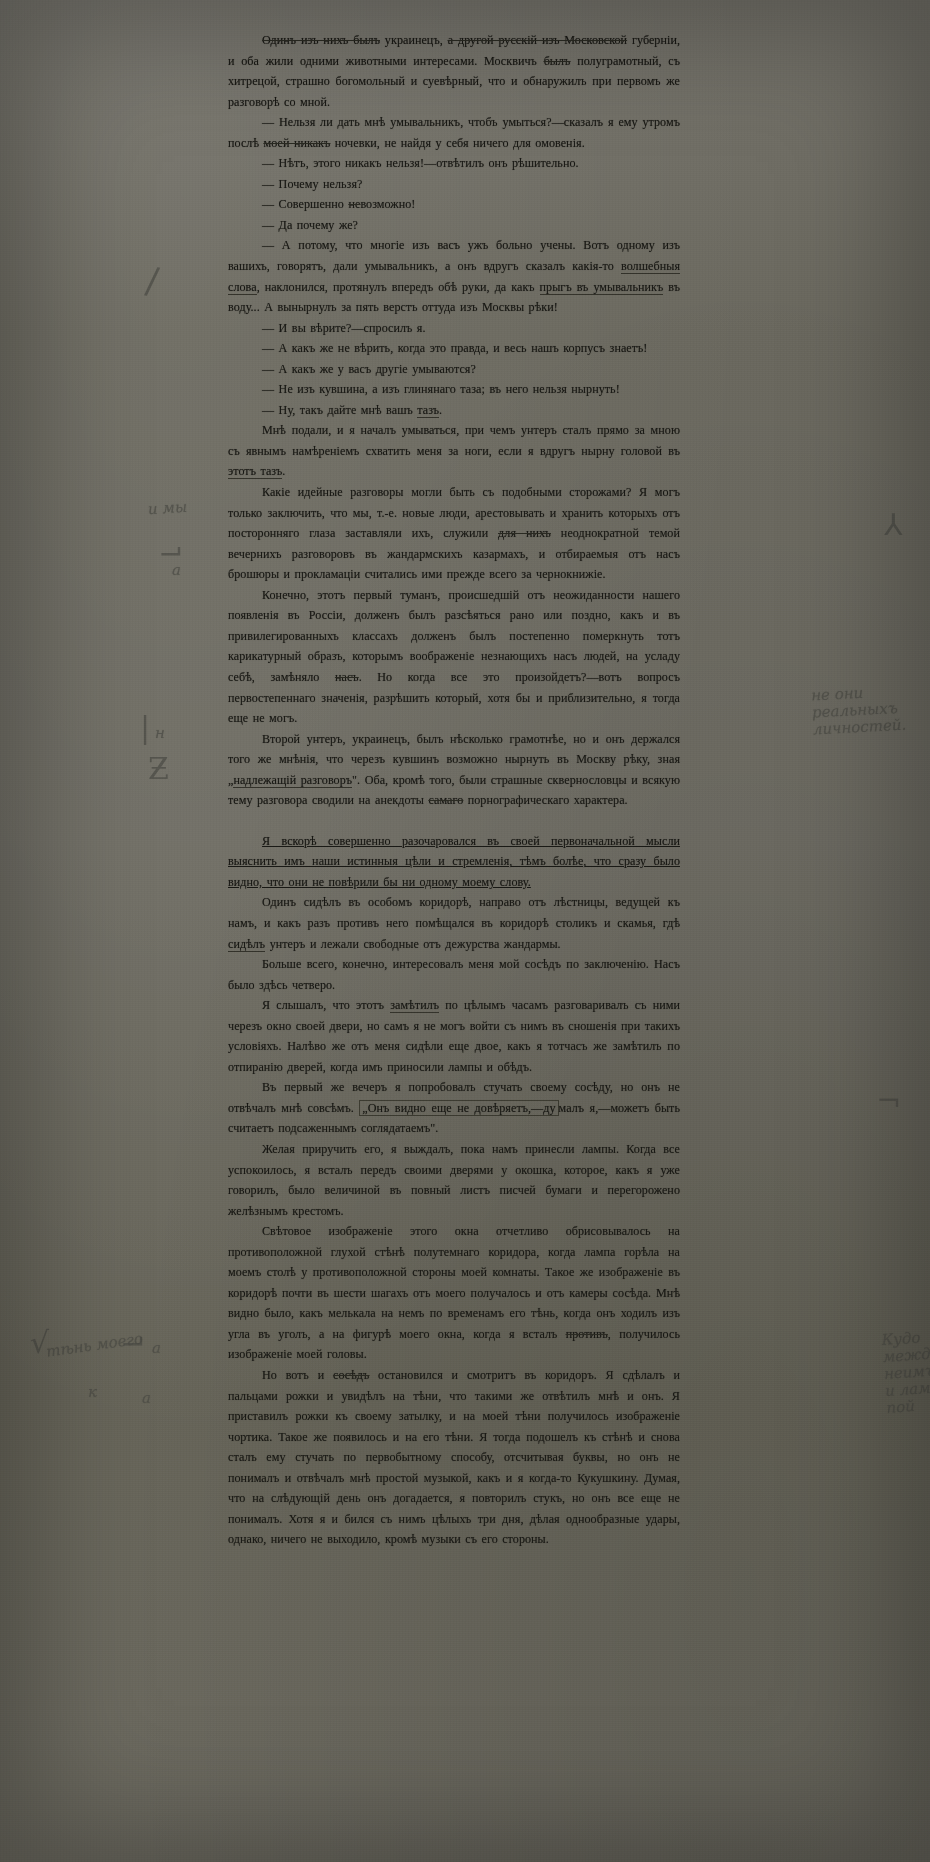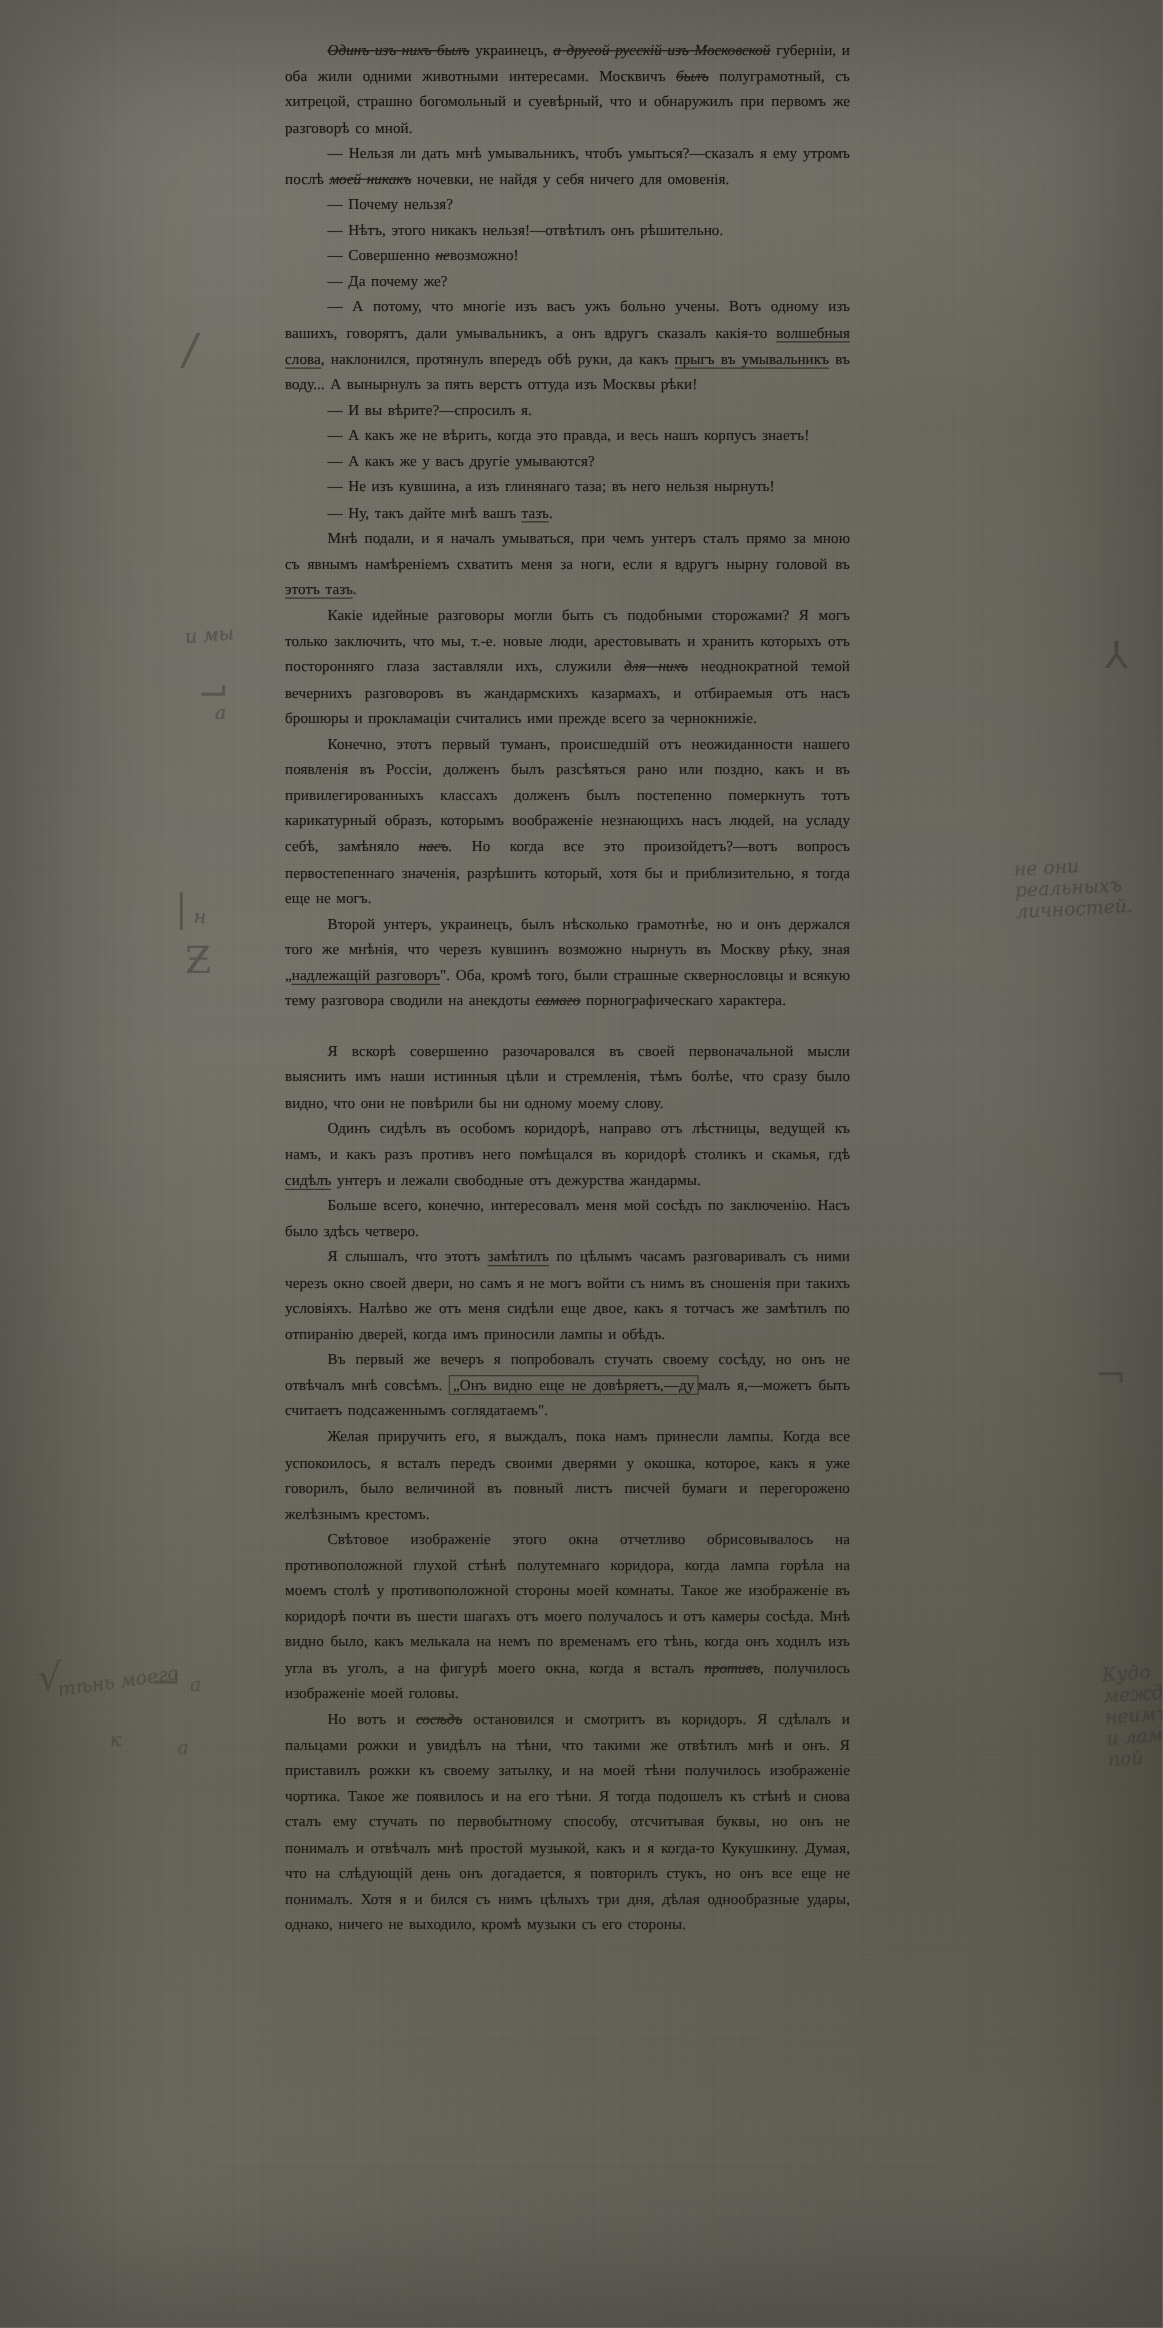--- a/index.html
+++ b/index.html
@@ -46,27 +46,26 @@
     text-justify: inter-word;
     letter-spacing: 0.05px;
     font-family: "Liberation Serif", serif;
     text-shadow: 0 0 0.7px rgba(30,28,22,0.55);
   }
   #typed p {
     margin: 0;
     text-indent: 34px;
     word-spacing: 1.4px;
   }
-  #typed p.gap { margin-top: 20px; }
+  #typed p.gap { margin-top: 20px; text-decoration: underline; }
 
   
   .strike {
     text-decoration: line-through;
     text-decoration-color: #2a2a22;
-    font-style: italic;
   }
   .boxed {
     border: 1px solid #3b3a30;
     padding: 0 2px;
   }
   .ul { border-bottom: 1px solid #33322a; }
 
   
   .hand {
     position: absolute;
@@ -91,22 +90,22 @@
   .mark.thin { font-size: 30px; }
 </style>
 </head>
 <body>
 
 <div id="page">
 
   <div id="typed">
     <p><span class="strike">Одинъ изъ нихъ былъ</span> украинецъ, <span class="strike">а другой русскій изъ Московской</span> губерніи, и оба жили одними животными интересами. Москвичъ <span class="strike">былъ</span> полуграмотный, съ хитрецой, страшно богомольный и суевѣрный, что и обнаружилъ при первомъ же разговорѣ со мной.</p>
     <p>— Нельзя ли дать мнѣ умывальникъ, чтобъ умыться?—сказалъ я ему утромъ послѣ <span class="strike">моей никакъ</span> ночевки, не найдя у себя ничего для омовенія.</p>
+    <p>— Нѣтъ, этого никакъ нельзя!—отвѣтилъ онъ рѣшительно.</p>
     <p>— Почему нельзя?</p>
-    <p>— Нѣтъ, этого никакъ нельзя!—отвѣтилъ онъ рѣшительно.</p>
     <p>— Совершенно <span class="strike">не</span>возможно!</p>
     <p>— Да почему же?</p>
     <p>— А потому, что многіе изъ васъ ужъ больно учены. Вотъ одному изъ вашихъ, говорятъ, дали умывальникъ, а онъ вдругъ сказалъ какія-то <span class="ul">волшебныя слова</span>, наклонился, протянулъ впередъ обѣ руки, да какъ <span class="ul">прыгъ въ умывальникъ</span> въ воду... А вынырнулъ за пять верстъ оттуда изъ Москвы рѣки!</p>
     <p>— И вы вѣрите?—спросилъ я.</p>
     <p>— А какъ же не вѣрить, когда это правда, и весь нашъ корпусъ знаетъ!</p>
     <p>— А какъ же у васъ другіе умываются?</p>
     <p>— Не изъ кувшина, а изъ глинянаго таза; въ него нельзя нырнуть!</p>
     <p>— Ну, такъ дайте мнѣ вашъ <span class="ul">тазъ</span>.</p>
     <p>Мнѣ подали, и я началъ умываться, при чемъ унтеръ сталъ прямо за мною съ явнымъ намѣреніемъ схватить меня за ноги, если я вдругъ нырну головой въ <span class="ul">этотъ тазъ</span>.</p>
     <p>Какіе идейные разговоры могли быть съ подобными сторожами? Я могъ только заключить, что мы, т.-е. новые люди, арестовывать и хранить которыхъ отъ посторонняго глаза заставляли ихъ, служили <span class="strike">для нихъ</span> неоднократной темой вечернихъ разговоровъ въ жандармскихъ казармахъ, и отбираемыя отъ насъ брошюры и прокламаціи считались ими прежде всего за чернокнижіе.</p>

